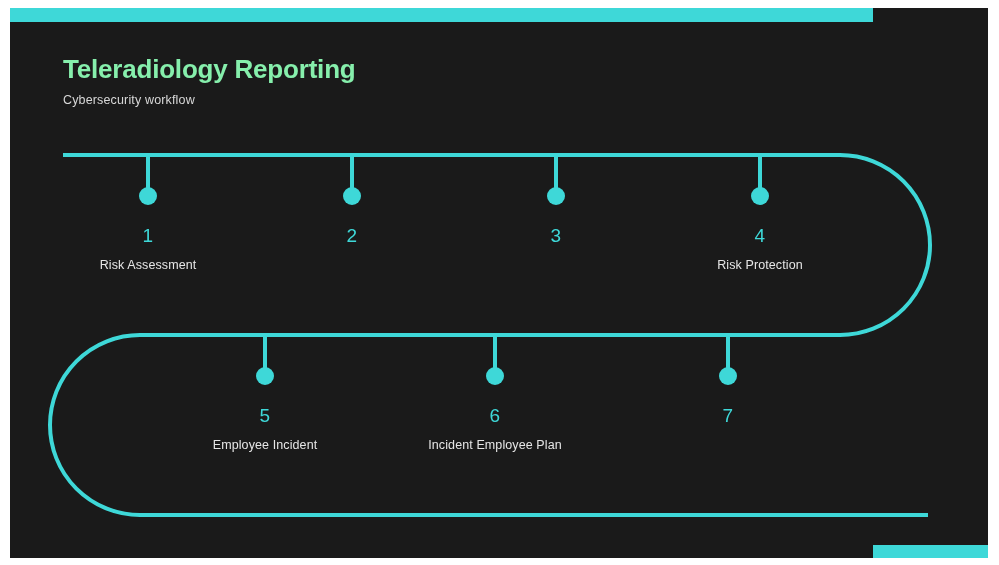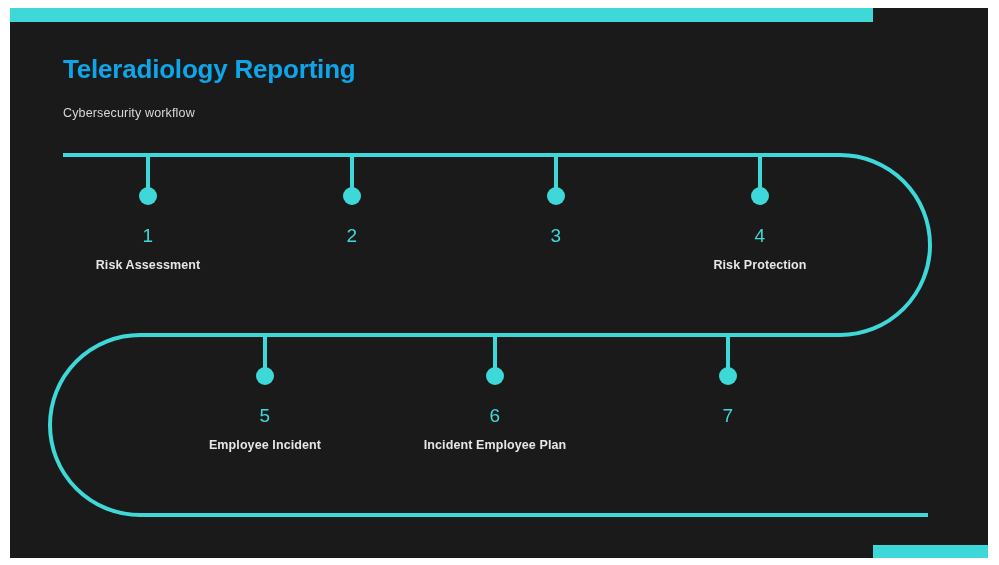--- a/index.html
+++ b/index.html
@@ -44,32 +44,32 @@
   }
 
   
   #header {
     position: absolute;
     left: 53px;
     top: 47px;
     width: 600px;
   }
   #title {
-    color: #0ea5e9;
+    color: #86efac;
     font-size: 26px;
     font-weight: bold;
     letter-spacing: -0.2px;
     line-height: 1.15;
     margin: 0;
   }
   #subtitle {
     color: #d8d8d8;
     font-size: 12.5px;
     font-weight: normal;
-    margin: 21px 0 0 0;
+    margin: 8px 0 0 0;
     letter-spacing: 0.15px;
   }
 
   
   #timeline-svg {
     position: absolute;
     left: 0;
     top: 0;
     width: 978px;
     height: 550px;
@@ -85,21 +85,21 @@
   .milestone-number {
     color: #3ed8d8;
     font-size: 19px;
     font-weight: normal;
     line-height: 1;
     letter-spacing: 0.5px;
   }
   .milestone-label {
     color: #e6e6e6;
     font-size: 12.5px;
-    font-weight: bold;
+    font-weight: normal;
     line-height: 1.5;
     margin-top: 11px;
     letter-spacing: 0.1px;
   }
 </style>
 </head>
 <body>
 
 <div id="slide">
 

